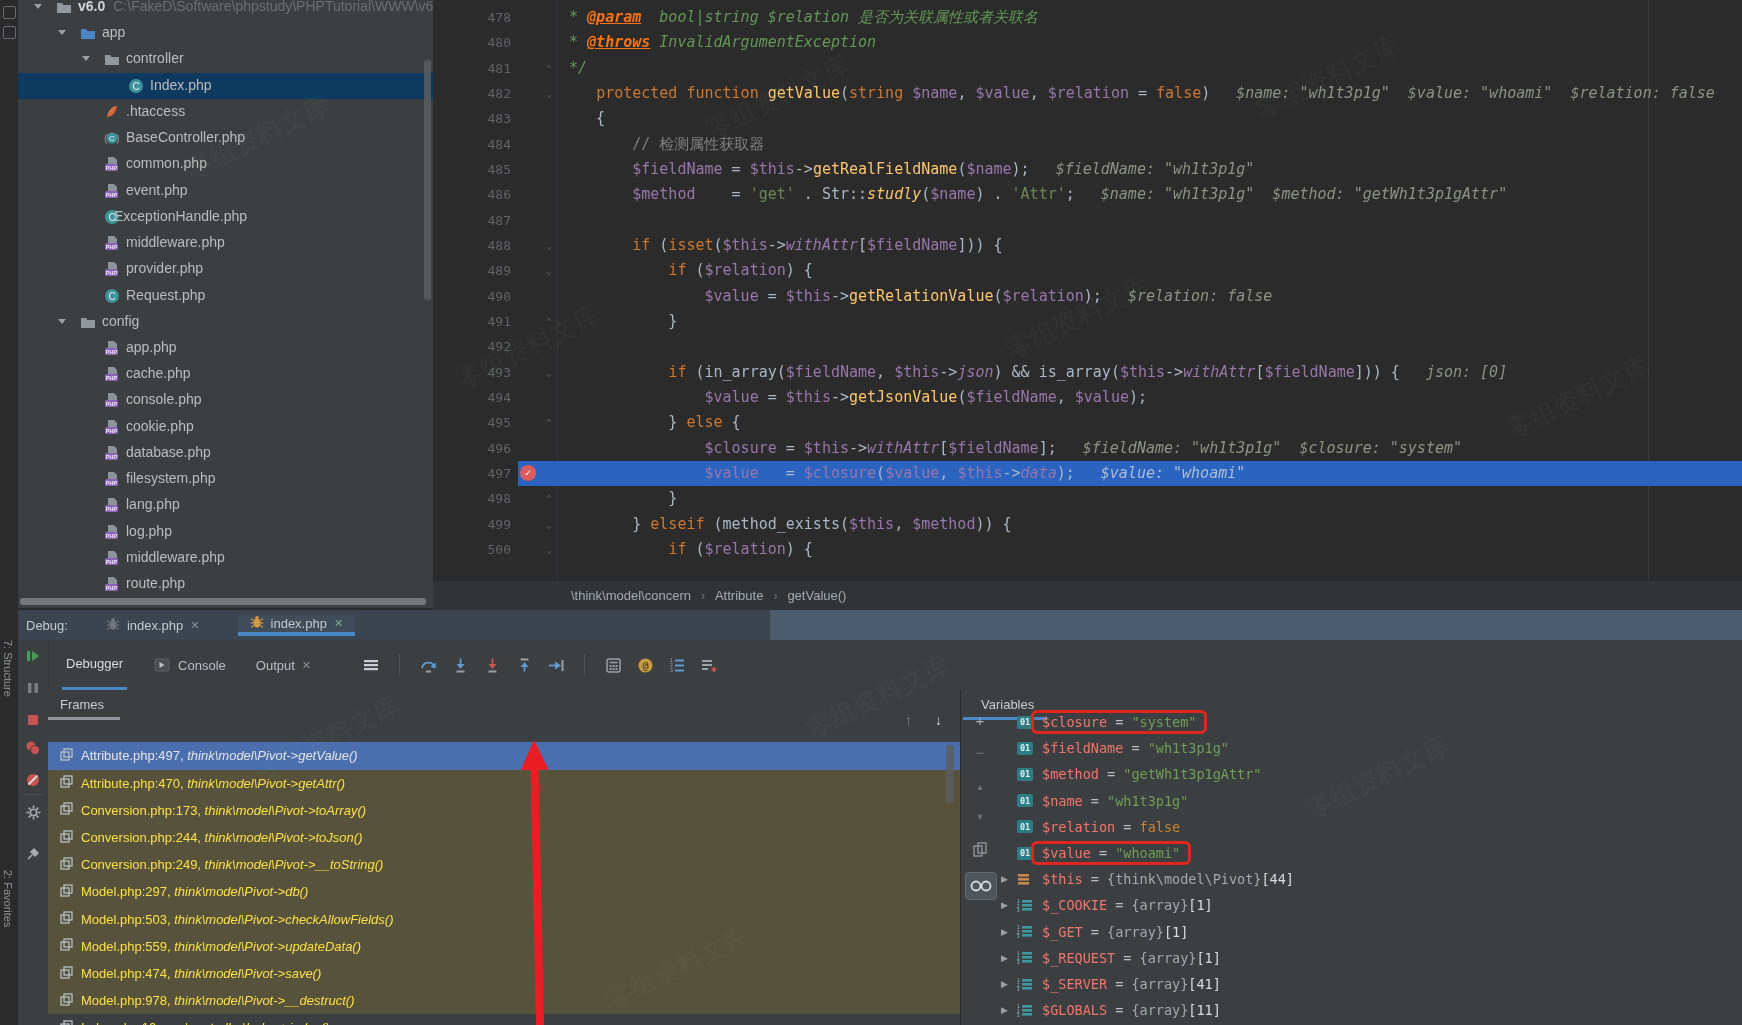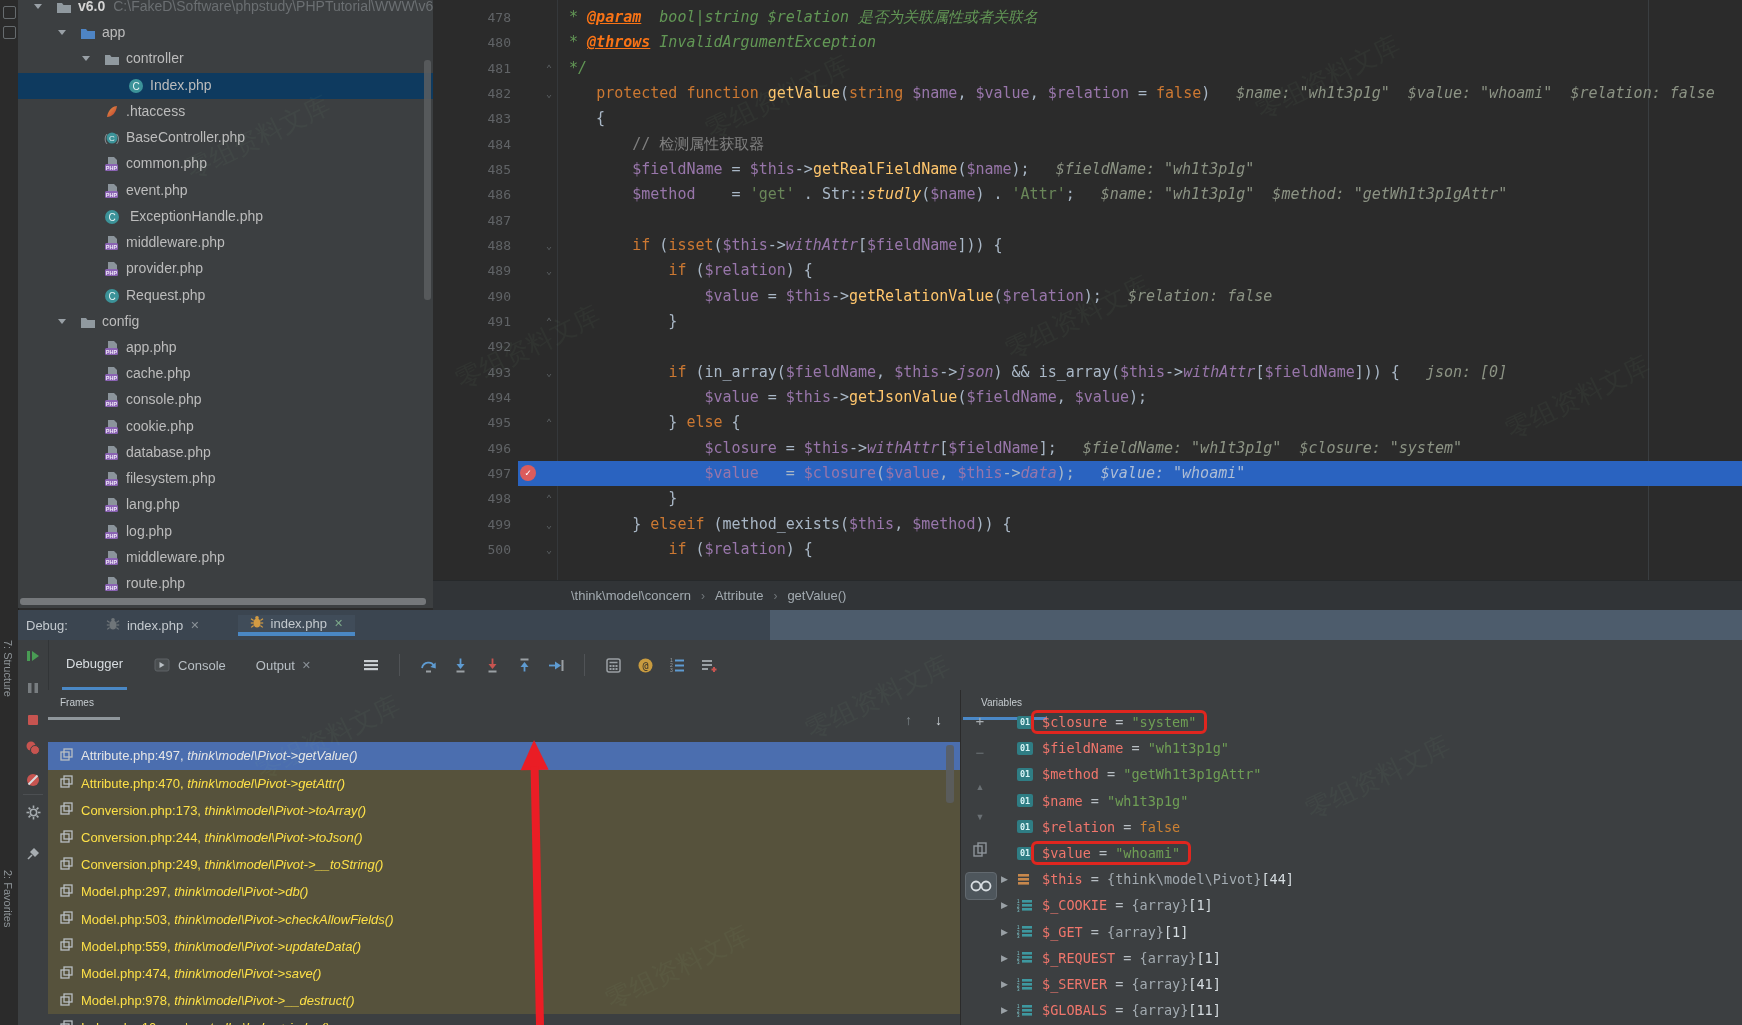--- a/index.html
+++ b/index.html
@@ -63,21 +63,21 @@
   .dtab{display:flex;align-items:center;gap:7px;color:#b8bfc4;font-size:13px;padding:0 4px;height:100%;box-sizing:border-box;}
   .dtab.active{color:#d8dde1;border-bottom:3px solid #4a88c5;}
   .tb-sep{width:1px;height:22px;background:#505356;margin:0 12px;}
   .tb-ic{width:18px;height:18px;display:flex;align-items:center;justify-content:center;}
   
   #debug-strip{left:18px;top:640px;width:30px;height:385px;background:#3c3f41;border-right:1px solid #323537;}
   .strip-ic{position:absolute;left:7px;width:16px;height:16px;}
   .strip-sep{position:absolute;left:5px;width:20px;height:1px;background:#4c4f52;}
   
   #frames{left:48px;top:690px;width:912px;height:335px;background:#3c3f41;overflow:hidden;}
-  .panel-hdr{position:absolute;top:0;left:0;height:30px;font-size:10px;color:#c7cdd1;}
+  .panel-hdr{position:absolute;top:0;left:0;height:30px;font-size:13px;color:#c7cdd1;}
   .hdr-ul{position:absolute;height:3px;}
   .frow{position:absolute;left:0;width:100%;height:27.2px;display:flex;align-items:center;padding-left:12px;box-sizing:border-box;
         gap:8px;font-size:13px;color:#fde047;white-space:nowrap;}
   .frow.sel{background:#4b6eaf;color:#e5e5e5;}
   .frow.lib{background:#56523c;}
   .frow i{font-style:italic;}
   .updown{position:absolute;top:22px;font-size:14px;}
   
   #vars{left:960px;top:690px;width:782px;height:335px;background:#3c3f41;border-left:1px solid #2b2b2b;overflow:hidden;
         font-family:"DejaVu Sans Mono","Liberation Mono",monospace;}
@@ -177,21 +177,21 @@
             <rect x="1" y="8" width="13" height="7" rx="1.5" fill="#8a63b3"></rect>
             <text x="7.5" y="13.6" font-size="5.5" fill="#efe9f7" text-anchor="middle" font-weight="bold" font-family="Liberation Sans">PHP</text>
           </svg></span>
         <span class="tlabel" style="left:108px">event.php</span>
       </div>
       <div class="trow" style="top: 203.84px;">
         <span class="ticon" style="left:86px"><svg width="16" height="16">
             <circle cx="8" cy="8" r="7" fill="#3c9399"></circle>
             <text x="8" y="11.5" font-size="10" text-anchor="middle" fill="#e8f4f5" font-family="Liberation Sans">C</text>
           </svg></span>
-        <span class="tlabel" style="left:112px">ExceptionHandle.php</span>
+        <span class="tlabel" style="left:96px">ExceptionHandle.php</span>
       </div>
       <div class="trow" style="top: 230.07px;">
         <span class="ticon" style="left:86px"><svg width="16" height="16">
             <path d="M4 1 h6 l3 3 v5 h-9 Z" fill="#8b949b"></path>
             <rect x="1" y="8" width="13" height="7" rx="1.5" fill="#8a63b3"></rect>
             <text x="7.5" y="13.6" font-size="5.5" fill="#efe9f7" text-anchor="middle" font-weight="bold" font-family="Liberation Sans">PHP</text>
           </svg></span>
         <span class="tlabel" style="left:108px">middleware.php</span>
       </div>
       <div class="trow" style="top: 256.3px;">

